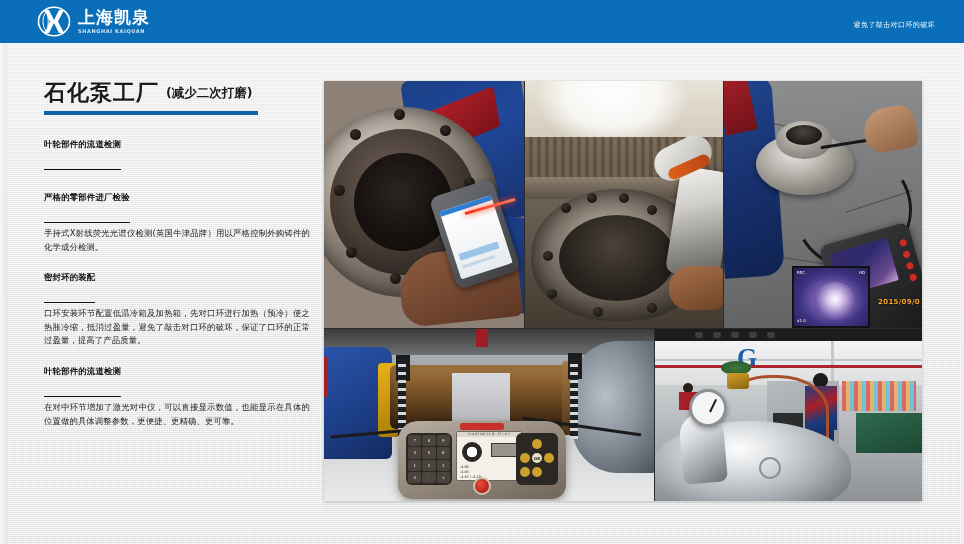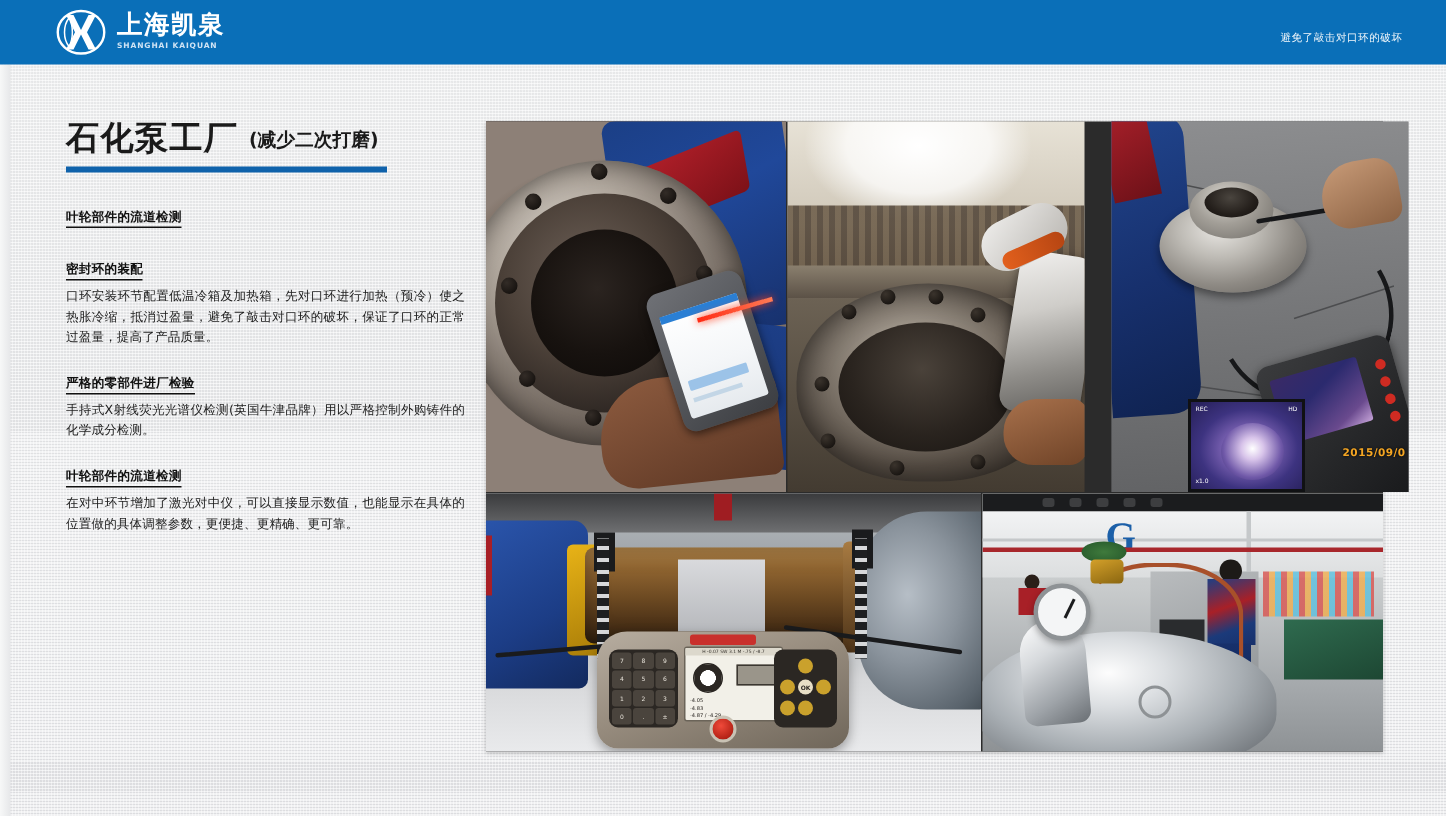--- a/index.html
+++ b/index.html
@@ -67,21 +67,21 @@
   }
   .title-rule{
     margin-top:7px; width:214px; height:4px; background:#0f62ab;
   }
 
   .sections{ margin-top:17px; }
   .section{ margin-bottom:11px; }
   .sec-head{
     font-size:8.4px; font-weight:bold; color:#111; letter-spacing:.2px;
     border-bottom:1.3px solid #111; display:inline-block;
-    padding-bottom:1px; margin-bottom:4px;
+    padding-bottom:19px; margin-bottom:4px;
   }
   .sec-body{
     font-size:8.4px; color:#1d1d1d; line-height:1.62; letter-spacing:.1px;
     text-align:justify;
   }
 
   
   .collage{
     position:absolute; left:324px; top:81px; width:598px; height:420px;
     z-index:3; background:#2b2b2b;
@@ -210,21 +210,21 @@
     position:absolute; right:12px; top:80px; width:44px; height:12px;
     background:linear-gradient(90deg,#e2601d,#b64512); border-radius:6px;
     transform:rotate(-24deg);
   }
   .tB .gun-hand{
     position:absolute; right:-2px; bottom:18px; width:56px; height:44px;
     background:linear-gradient(160deg,#a8714c,#6f4327); border-radius:22px 10px 12px 20px;
   }
 
   
-  .tC{ left:417px; top:0; width:198px; height:247px;
+  .tC{ left:400px; top:0; width:198px; height:247px;
     background:linear-gradient(175deg,#8a8b8d 0%,#757678 40%,#5f6062 100%);
   }
   .tC .arm{
     position:absolute; left:-6px; top:-4px; width:60px; height:200px;
     background:linear-gradient(160deg,#21468f 0%,#17306d 55%,#0f2250 100%);
     border-radius:0 16px 20px 0; transform:rotate(-4deg);
   }
   .tC .arm-red{
     position:absolute; left:-4px; top:-6px; width:32px; height:58px;
     background:linear-gradient(160deg,#a8202a,#6e1118); transform:rotate(-12deg);
@@ -534,27 +534,27 @@
   </div>
   <div class="title-rule"></div>
 
   <div class="sections">
 
     <div class="section">
       <div class="sec-head">叶轮部件的流道检测</div>
     </div>
 
     <div class="section">
+      <div class="sec-head">严格的零部件进厂检验</div>
+      <div class="sec-body">手持式X射线荧光光谱仪检测(英国牛津品牌）用以严格控制外购铸件的化学成分检测。</div>
+    </div>
+
+    <div class="section">
       <div class="sec-head">密封环的装配</div>
       <div class="sec-body">口环安装环节配置低温冷箱及加热箱，先对口环进行加热（预冷）使之热胀冷缩，抵消过盈量，避免了敲击对口环的破坏，保证了口环的正常过盈量，提高了产品质量。</div>
-    </div>
-
-    <div class="section">
-      <div class="sec-head">严格的零部件进厂检验</div>
-      <div class="sec-body">手持式X射线荧光光谱仪检测(英国牛津品牌）用以严格控制外购铸件的化学成分检测。</div>
     </div>
 
     <div class="section">
       <div class="sec-head">叶轮部件的流道检测</div>
       <div class="sec-body">在对中环节增加了激光对中仪，可以直接显示数值，也能显示在具体的位置做的具体调整参数，更便捷、更精确、更可靠。</div>
     </div>
 
   </div>
 </div>
 

